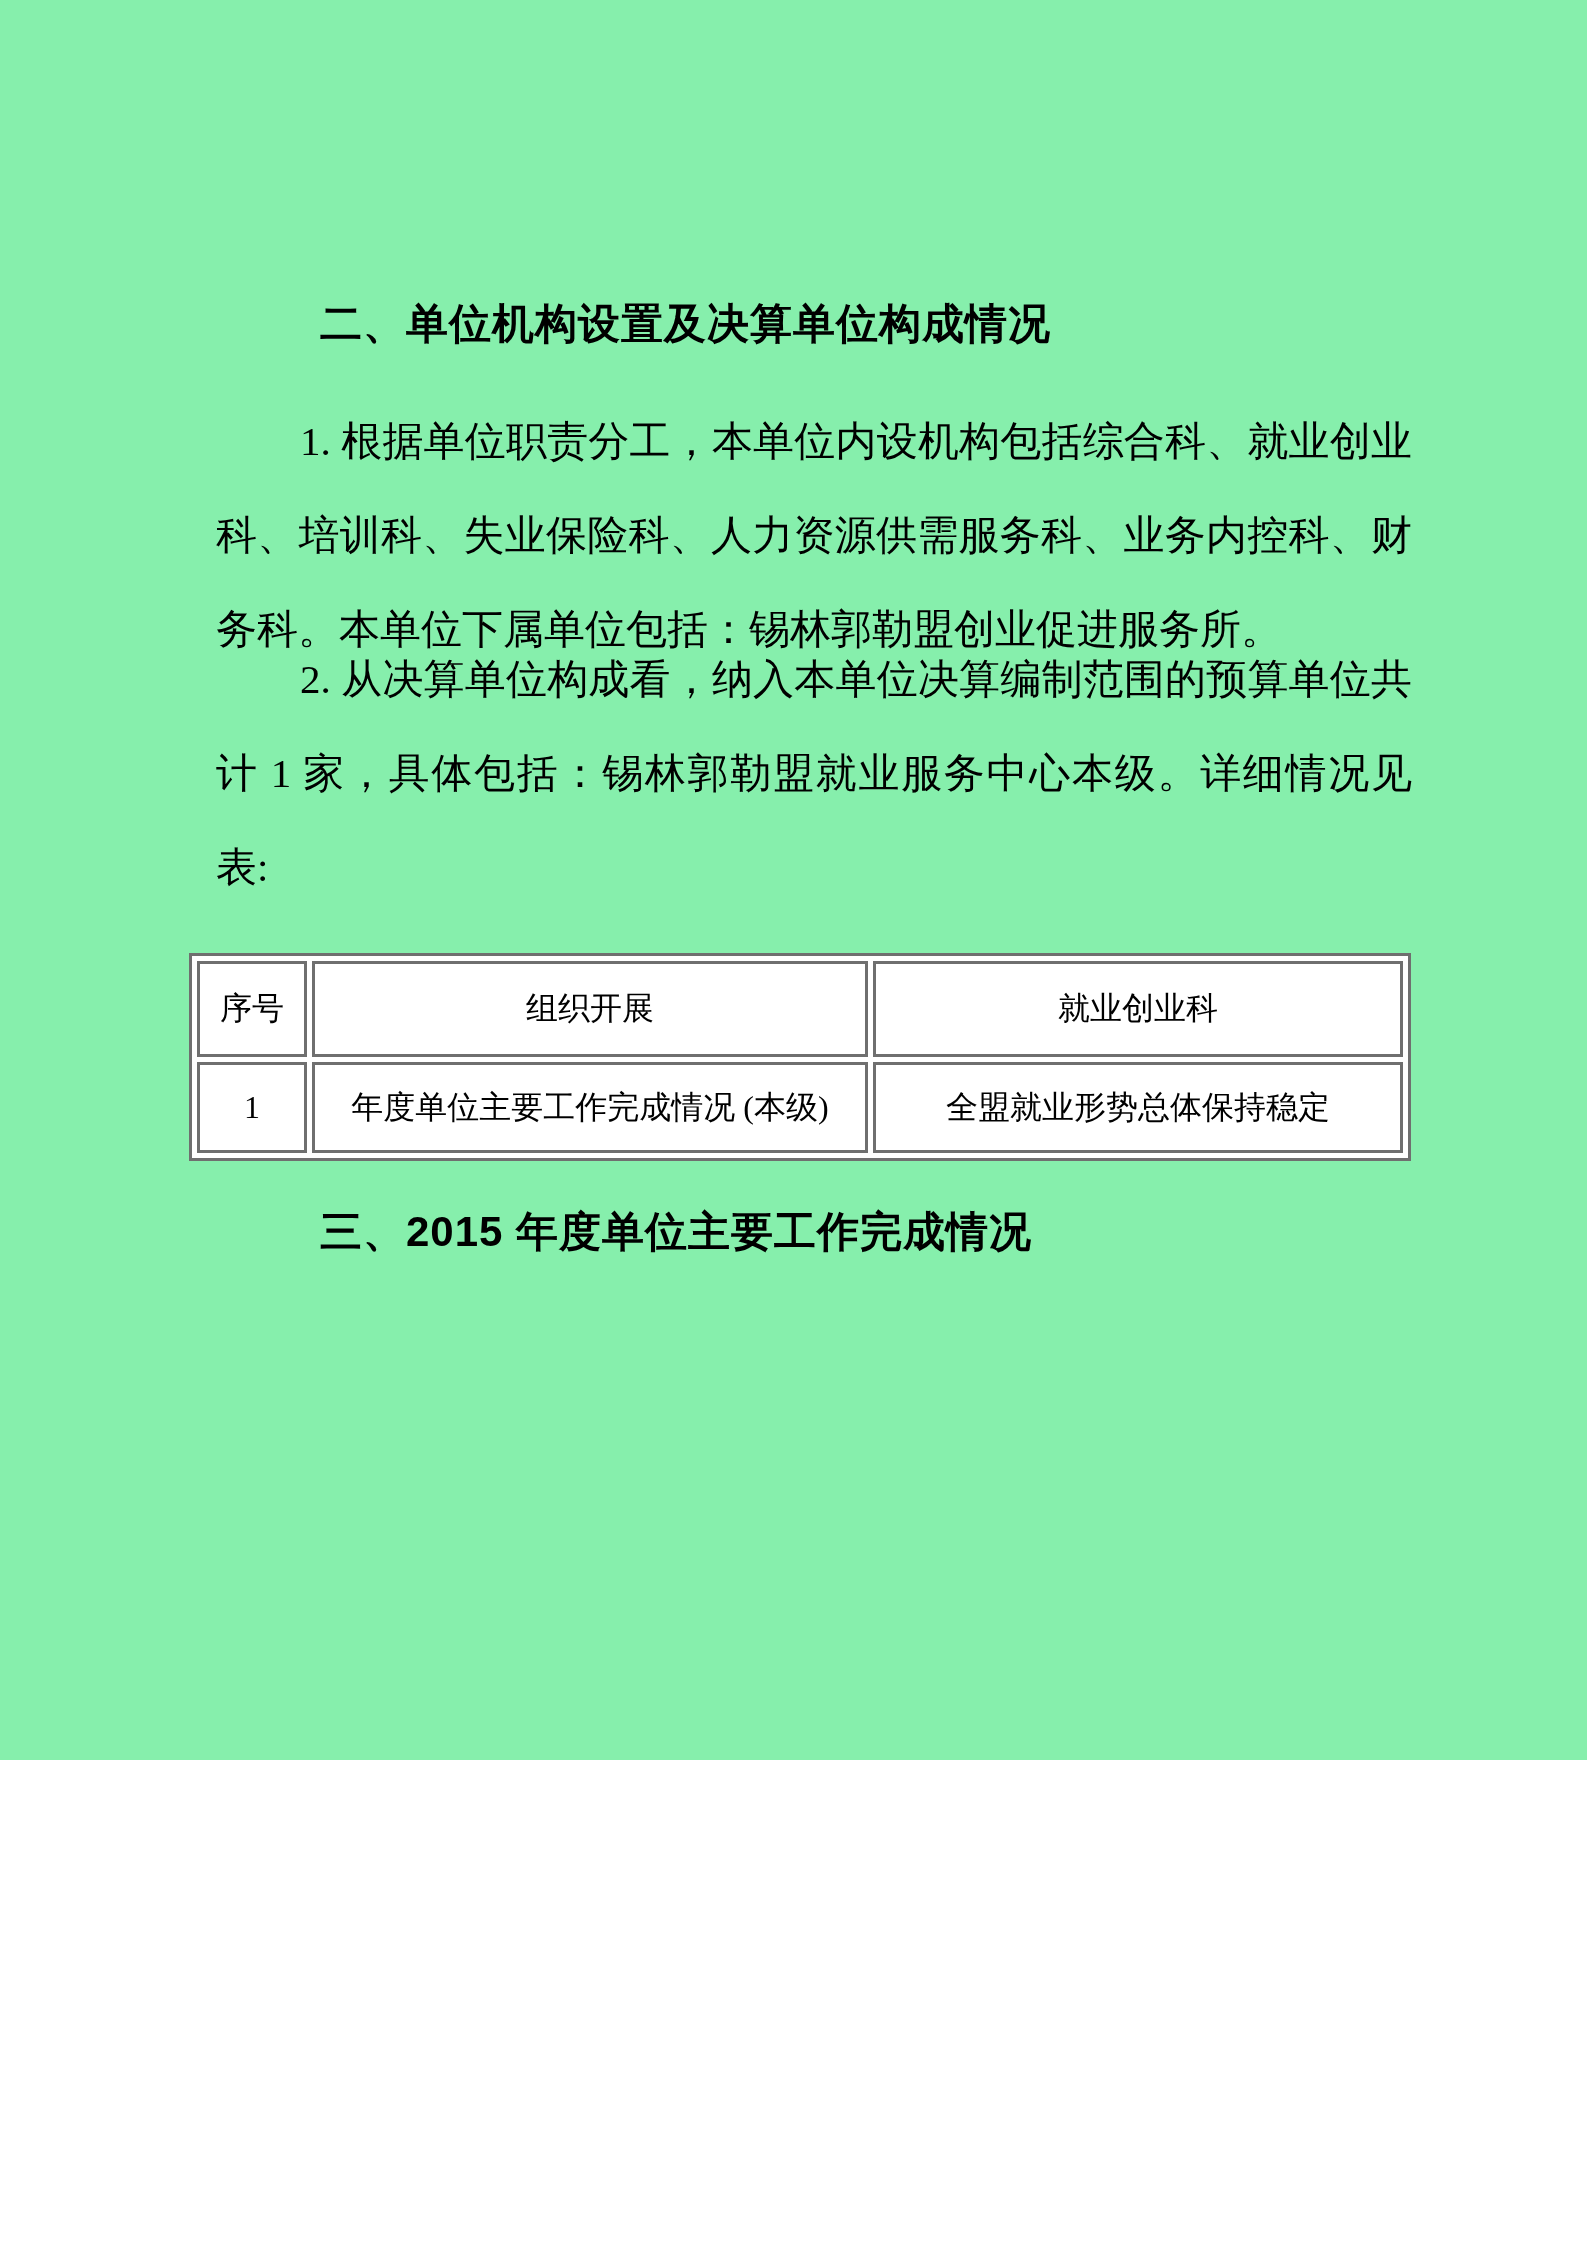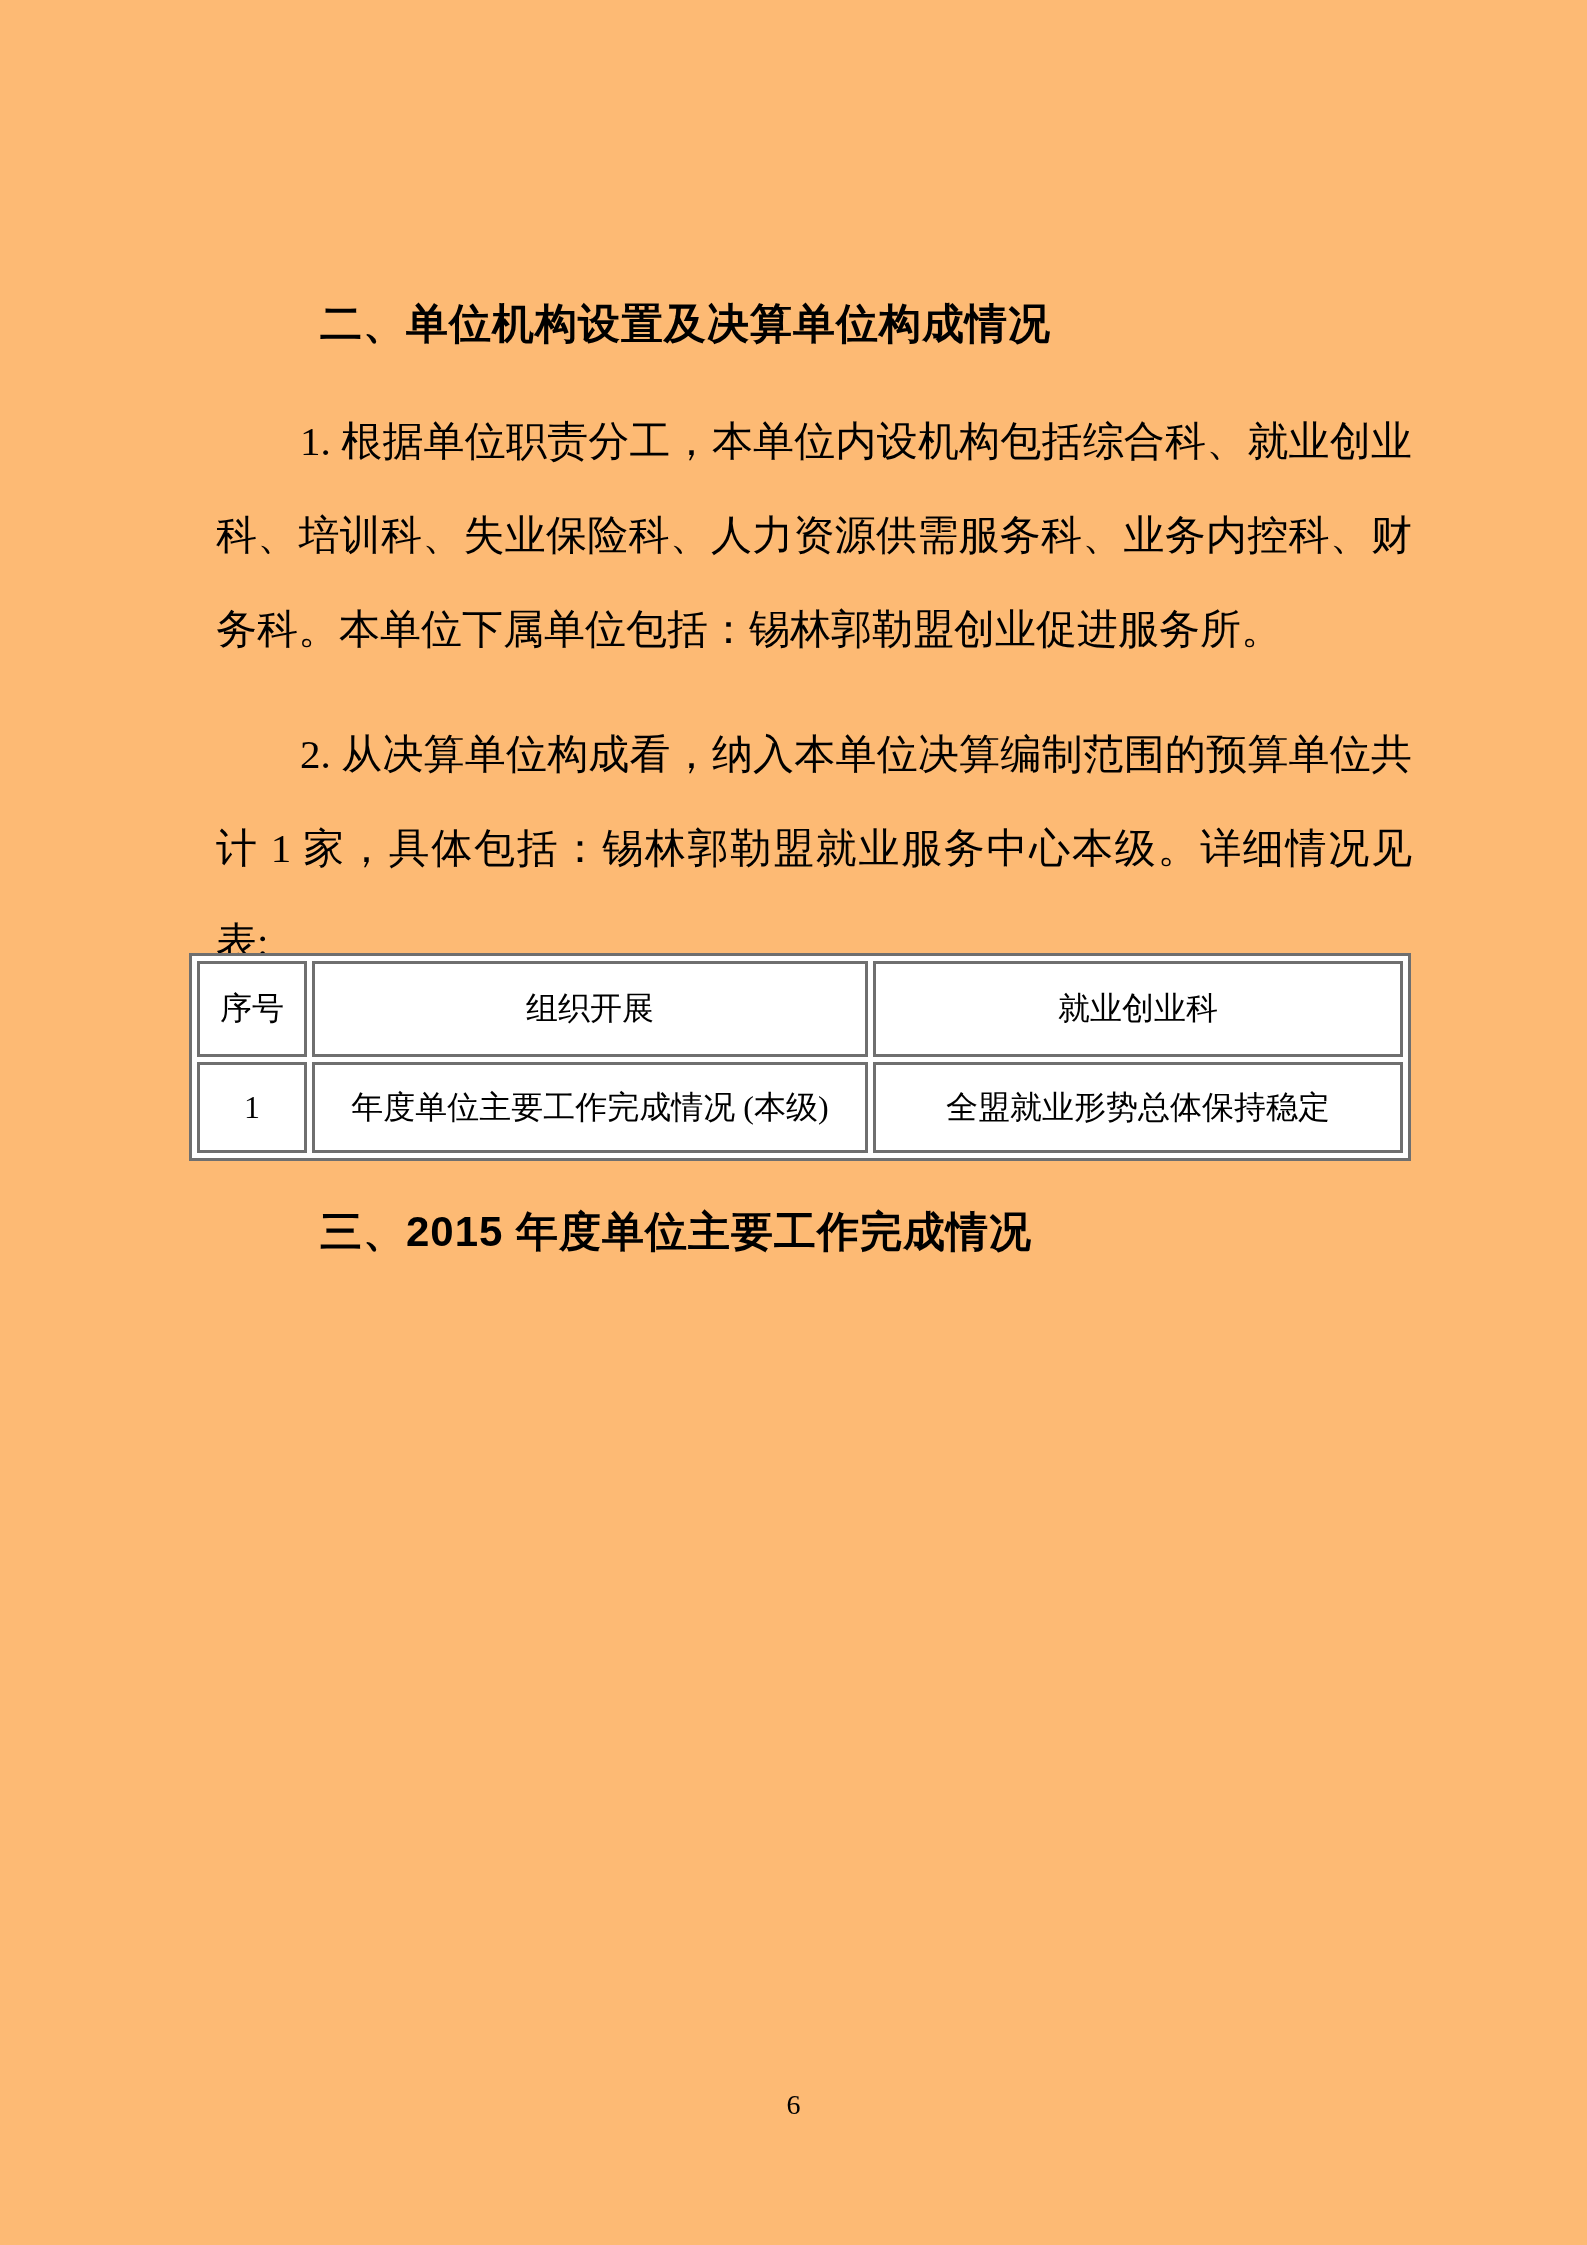--- a/index.html
+++ b/index.html
@@ -3,22 +3,22 @@
 <meta charset="utf-8">
 <style>
   html, body {
     margin: 0;
     padding: 0;
     background: #ffffff;
   }
   .page {
     position: relative;
     width: 1587px;
-    height: 2245px;
-    background: #fdba74;
+    height: 1760px;
+    background: #86efac;
     color: #000000;
     font-family: "Liberation Serif", serif;
     overflow: hidden;
   }
   .block {
     position: absolute;
     left: 216px;
     width: 1196px;
   }
   .sec-heading {
@@ -76,21 +76,21 @@
 </style>
 </head>
 <body>
 
 <div class="page">
 
   <h2 class="block sec-heading" style="top:298px;">二、单位机构设置及决算单位构成情况</h2>
 
   <p class="block body-para" style="top:394px;">1. 根据单位职责分工，本单位内设机构包括综合科、就业创业科、培训科、失业保险科、人力资源供需服务科、业务内控科、财务科。本单位下属单位包括：锡林郭勒盟创业促进服务所。</p>
 
-  <p class="block body-para" style="top:707px;">2. 从决算单位构成看，纳入本单位决算编制范围的预算单位共计 1 家，具体包括：锡林郭勒盟就业服务中心本级。详细情况见表:</p>
+  <p class="block body-para" style="top:632px;">2. 从决算单位构成看，纳入本单位决算编制范围的预算单位共计 1 家，具体包括：锡林郭勒盟就业服务中心本级。详细情况见表:</p>
 
   <table class="units">
     <colgroup>
       <col style="width:108px;">
       <col style="width:545px;">
       <col style="width:520px;">
     </colgroup>
     <thead>
       <tr>
         <th>序号</th>

